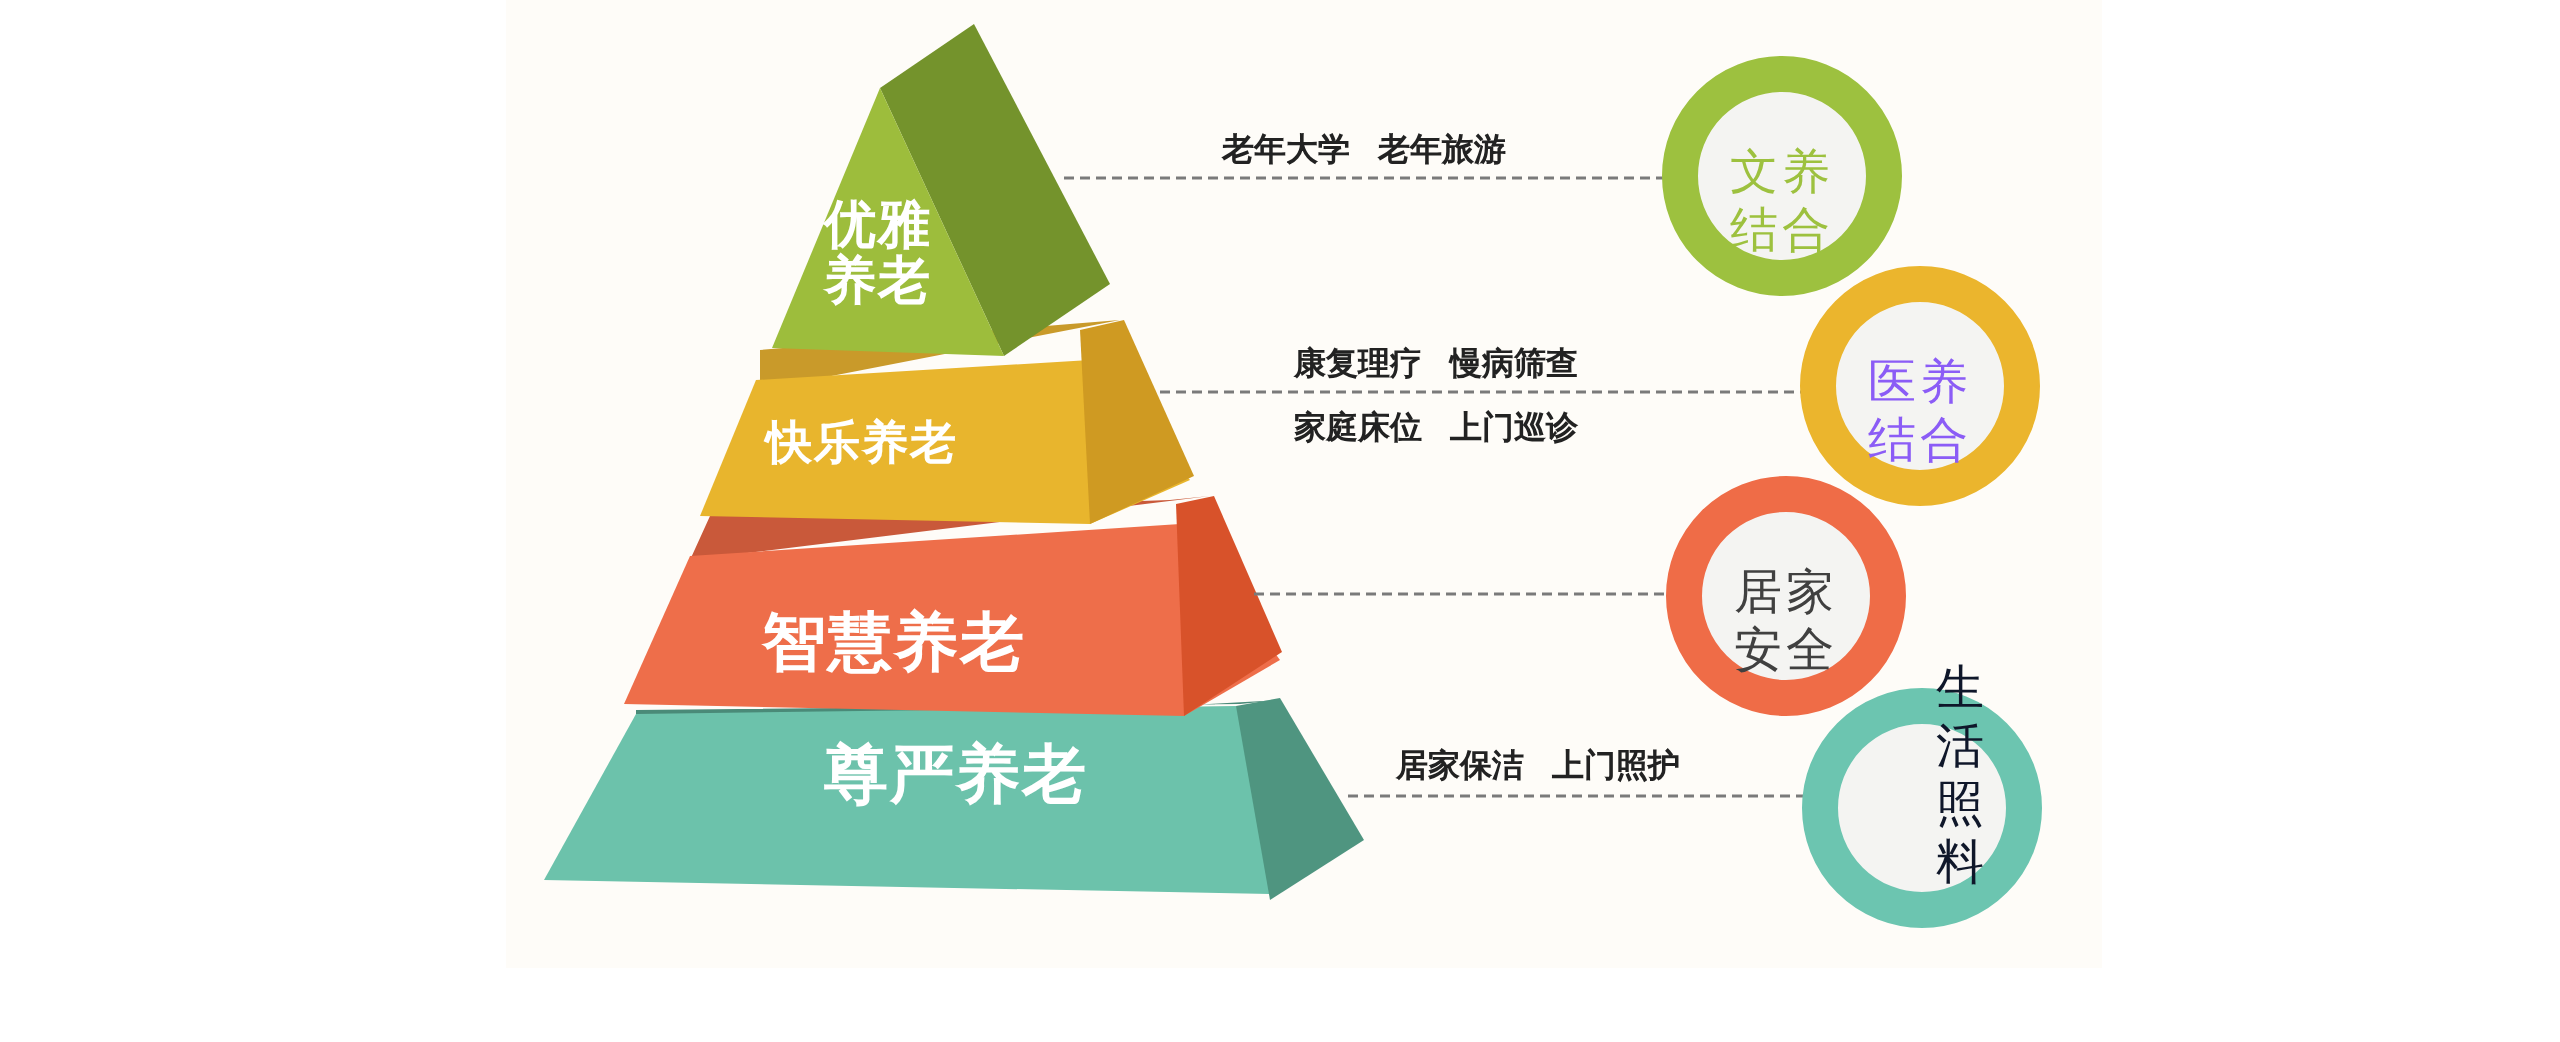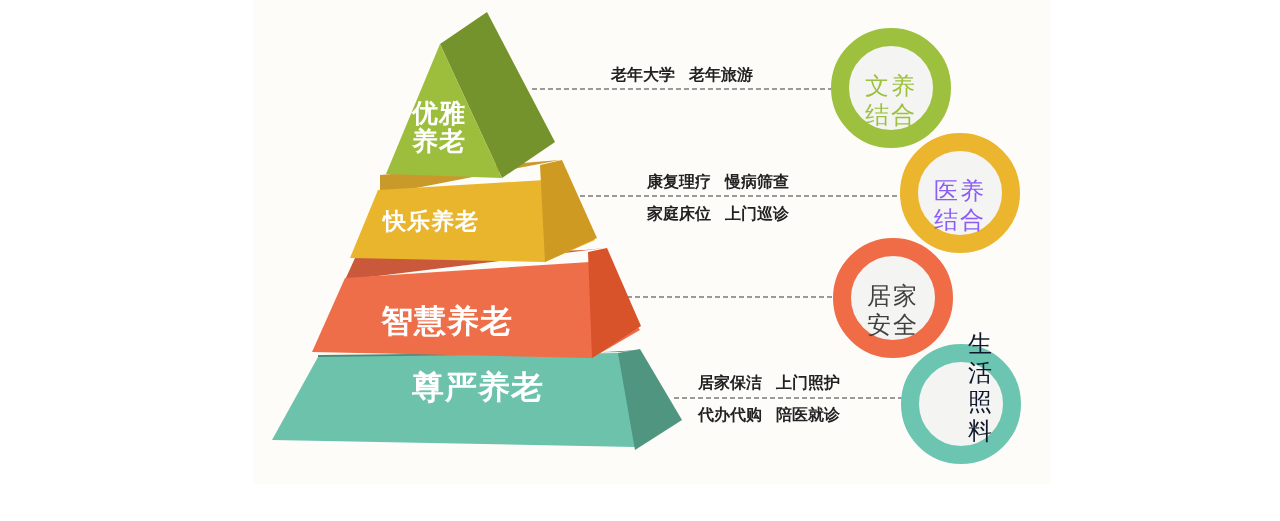--- a/index.html
+++ b/index.html
@@ -66,21 +66,20 @@
   <div class="row" style="margin-bottom:4px;"><span>老年大学</span><span>老年旅游</span></div>
 </div>
 <div class="svc" style="left:647px; top:168px;text-align:right;">
   <div class="row" style="margin-bottom:4px;"><span>康复理疗</span><span>慢病筛查</span></div>
   <div class="row"><span>家庭床位</span><span>上门巡诊</span></div>
 </div>
 <div class="svc" style="left:648px; top:268px;">
 </div>
 <div class="svc" style="left:698px; top:369px;">
   <div class="row" style="margin-bottom:4px;"><span>居家保洁</span><span>上门照护</span></div>
-  <div class="row"><span>代办代购</span><span>陪医就诊</span></div>
 </div>
 
 <div class="circle" style="left:831px; top:28px; width:120px; height:120px; border:18px solid #9dc13f;">
   <div class="txt" style="color:#9dc13f;">
     <div>文养</div>
     <div>结合</div>
   </div>
 </div>
 <div class="circle" style="left:900px; top:133px; width:120px; height:120px; border:18px solid #ebb52d;">
   <div class="txt" style="color:#8b5cf6;">

